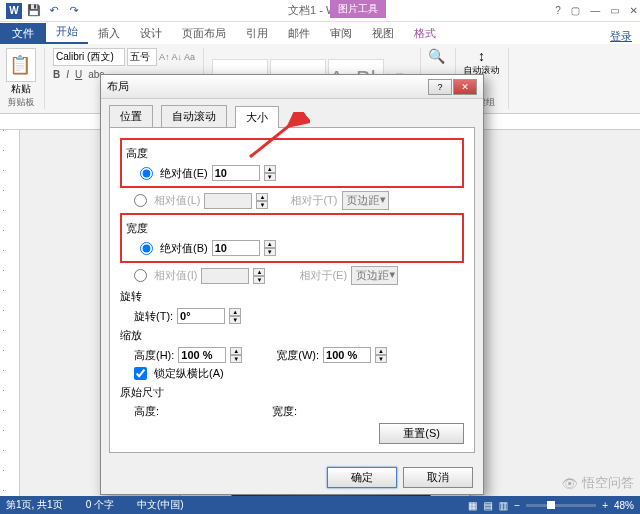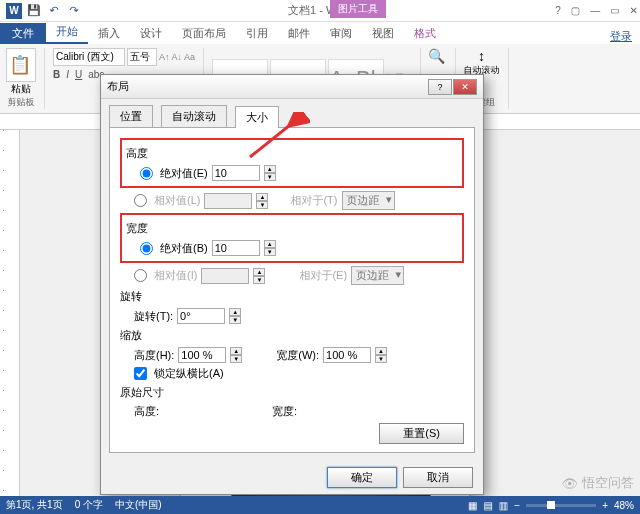--- a/index.html
+++ b/index.html
@@ -33,44 +33,44 @@
 
 
 .doc-area { position: absolute; top: 114px; left: 0; right: 0; bottom: 18px; background: #f0f0f0; }
 .ruler-h { height: 16px; background: #fff; border-bottom: 1px solid #ccc; }
 .ruler-v { position: absolute; left: 0; top: 16px; bottom: 0; width: 20px; background: #fff; border-right: 1px solid #ccc; }
 .ruler-v::before { content:''; position:absolute; left:3px; top:0; bottom:0; width:1px; background: repeating-linear-gradient(to bottom, #888 0, #888 1px, transparent 1px, transparent 20px); }
 .page { position: absolute; left: 180px; top: 40px; width: 290px; height: 350px; background: #fff; border: 1px solid #bbb; box-shadow: 2px 2px 4px rgba(0,0,0,0.2); }
 .img-placeholder { position: absolute; left: 50px; top: 330px; width: 200px; height: 20px; background: linear-gradient(to right, #2a3a4a, #4a5a6a, #2a3a4a); border: 1px solid #888; }
 
 
-.status-bar { position: absolute; bottom: 0; left: 0; right: 0; height: 18px; background: #2a579a; color: #fff; display: flex; align-items: center; font-size: 10px; padding: 0 6px; gap: 12px; }
+.status-bar { position: absolute; bottom: 0; left: 0; right: 0; height: 18px; background: #2a579a; color: #fff; display: flex; align-items: center; font-size: 10px; padding: 0 6px; gap: 23px; }
 .status-right { margin-left: auto; display: flex; align-items: center; gap: 6px; }
 .zoom-slider { width: 70px; height: 3px; background: #5a7ab0; position: relative; }
 .zoom-slider::after { content:''; position:absolute; left:30%; top:-3px; width:8px; height:8px; background:#fff; }
 
 
 .watermark { position: absolute; right: 6px; bottom: 22px; color: #888; font-size: 13px; opacity: 0.6; display: flex; align-items: center; gap: 4px; }
 
 
 .dialog { position: absolute; left: 100px; top: 74px; width: 384px; background: #f0f0f0; border: 1px solid #888; box-shadow: 4px 4px 12px rgba(0,0,0,0.4); }
 .dialog-title { height: 24px; background: linear-gradient(to bottom, #fff, #e8e8e8); border-bottom: 1px solid #ccc; display: flex; align-items: center; padding: 0 6px; font-size: 11px; }
 .dialog-ctrls { margin-left: auto; display: flex; gap: 1px; }
 .dialog-ctrl { width: 24px; height: 16px; display: flex; align-items: center; justify-content: center; font-size: 9px; border: 1px solid #999; background: linear-gradient(to bottom,#f8f8f8,#ddd); }
 .dialog-ctrl.close { background: linear-gradient(to bottom,#e07070,#c04040); color:#fff; }
 .dialog-tabs { display: flex; padding: 6px 8px 0; gap: 8px; }
 .dlg-tab { padding: 3px 10px; border: 1px solid #aaa; background: #eee; font-size: 11px; border-bottom: none; }
 .dlg-tab.active { background: #fff; position: relative; top: 1px; }
 .dialog-body { background: #fff; margin: 0 8px 8px; border: 1px solid #aaa; padding: 8px 10px; font-size: 11px; }
 .dlg-group-label { font-size: 11px; margin: 4px 0 4px 0; }
 .dlg-row { display: flex; align-items: center; gap: 4px; margin: 3px 0 3px 14px; }
-.dlg-input { width: 48px; border: 1px solid #aaa; padding: 1px 2px; font-size: 11px; }
+.dlg-input { width: 48px; border: 1px solid #aaa; padding: 1px 2px; font-size: 11px; font-weight: bold; }
 .spinner { width: 12px; height: 16px; display: flex; flex-direction: column; }
 .spinner span { flex:1; border:1px solid #aaa; font-size:6px; text-align:center; line-height:6px; background:#f0f0f0; }
-.dlg-select { border: 1px solid #aaa; background:#eee; padding: 1px 14px 1px 4px; font-size: 11px; color:#777; position: relative; }
+.dlg-select { border: 1px solid #aaa; background:#eee; padding: 1px 8px 1px 4px; font-size: 11px; color:#777; position: relative; }
 .dlg-select::after { content:'▾'; position:absolute; right:2px; }
 .red-box { border: 2px solid #e03030; padding: 2px 4px; margin: 2px 0; }
 .red-arrow { position: absolute; left: 240px; top: 112px; pointer-events:none; }
 .dlg-buttons { display: flex; justify-content: flex-end; gap: 6px; padding: 6px 10px; }
 .dlg-btn { padding: 2px 23px; border: 1px solid #888; background: linear-gradient(to bottom,#fff,#e0e0e0); font-size: 11px; }
 .dlg-btn.primary { border: 1px solid #4a80c0; box-shadow: 0 0 2px #4a80c0; }
 input[type=radio], input[type=checkbox] { margin-right: 3px; }
 </style>
 </head>
 <body>

